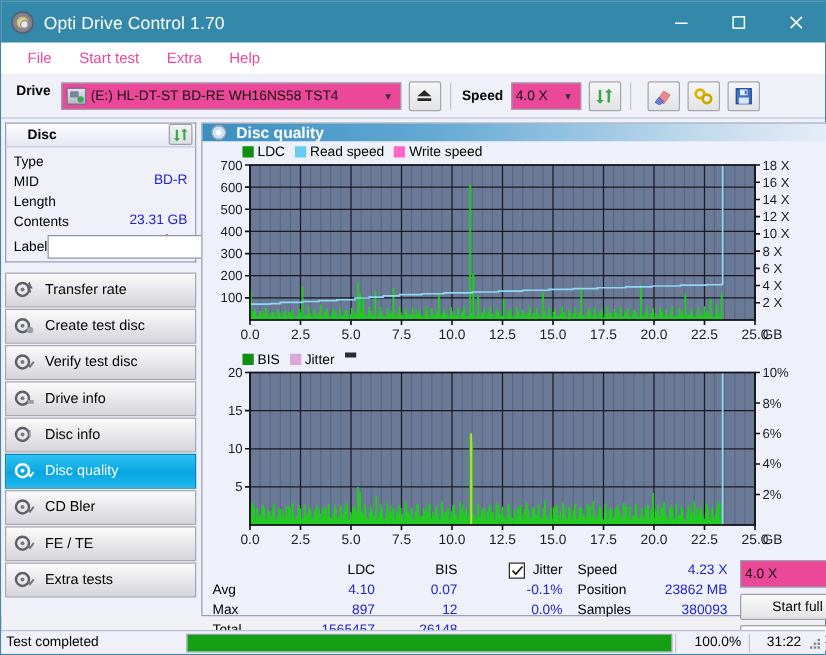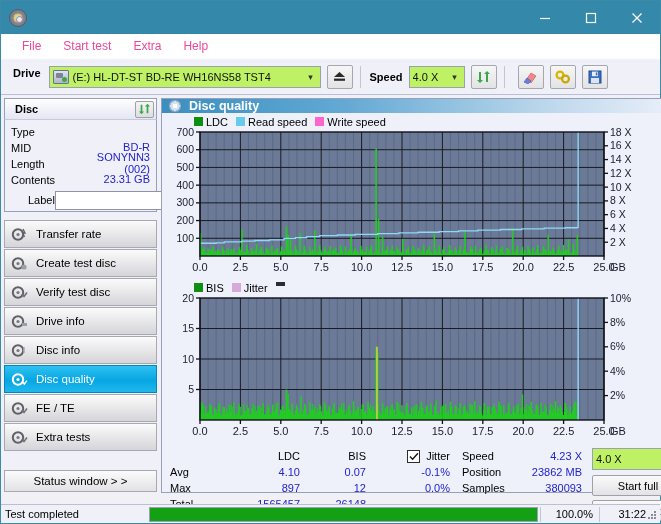--- a/index.html
+++ b/index.html
@@ -55,21 +55,21 @@
   .menu-item { padding: 2px 11px; font-size: 12px; color: #ec4899; }
 
   
   .drivebar {
     height: 36px; background: #eff0f8;
     display: flex; align-items: center; padding: 0 6px;
     border-bottom: 1px solid #b9c0d4;
   }
   .drive-label { font-weight: bold; font-size: 11px; margin: 0 8px 8px 6px; }
   .combo {
-    height: 22px; background: #bef264; border: 1px solid #9aa0b0;
+    height: 22px; background: #ec4899; border: 1px solid #9aa0b0;
     display: flex; align-items: center; padding: 0 2px 0 3px;
     font-size: 11px; color: #111;
   }
   .drive-combo { width: 272px; }
   .drive-ico {
     width: 16px; height: 14px; margin-right: 4px; flex: none;
     background: linear-gradient(#dfe3ef, #aeb6c8);
     border: 1px solid #6d7486; border-radius: 1px; position: relative;
   }
   .drive-ico::before {
@@ -98,37 +98,37 @@
   .body {
     display: flex; height: 398px; background: #eff0f8;
     padding: 3px 3px 0 3px;
   }
 
   
   .sidebar { width: 153px; flex: none; display: flex; flex-direction: column; }
   .panel-head {
     height: 21px; background: linear-gradient(#fefeff,#e4e6f2);
     border: 1px solid #97a0b8; border-bottom:none;
-    display: flex; align-items: center; padding: 0 2px 0 10px;
+    display: flex; align-items: center; padding: 0 2px 0 17px;
   }
   .panel-head b { font-size: 11px; flex: 1; }
   .mini-btn {
     width: 19px; height: 17px; background: linear-gradient(#f4f4f4,#dedee2);
     border: 1px solid #a0a0a8; border-radius: 2px;
     display:flex; align-items:center; justify-content:center;
   }
   .disc-body {
     background: #eff0f8; border: 1px solid #97a0b8; border-top: 1px solid #c6cbdb;
     padding: 4px 6px 1px 6px;
   }
   .drow { display: flex; align-items: center; height: 16px; font-size: 11px; }
   .drow .k { width: 62px; color: #000; }
   .drow .v { flex: 1; text-align: right; color: #2323cc; margin-top: 29px; }
   .labelrow { display:flex; align-items:center; margin-top: 2px; }
-  .labelrow .k { width: 36px; font-size: 11px; margin-left: 17px; }
+  .labelrow .k { width: 36px; font-size: 11px; }
   .label-input {
     flex: 1; height: 19px; background:#ffffff; border:1px solid #8e94a6;
   }
   .disc-btn {
     width: 22px; height: 20px; margin-left: 4px;
     background: linear-gradient(#f4f4f4,#dedee2); border:1px solid #a0a0a8;
     border-radius:2px; display:flex; align-items:center; justify-content:center;
   }
   .cd-glyph {
     width: 13px; height: 13px; border-radius:50%;
@@ -218,30 +218,31 @@
     display:flex; align-items:center; font-size:11px;
   }
   .sb-text { width: 148px; padding-left: 4px; }
   .sb-prog {
     flex:1; height:15px; background:#ffffff; border:1px solid #9aa0b0; margin-right:2px;
     position:relative;
   }
   .sb-prog i { position:absolute; left:0; top:0; bottom:0; width:100%; background:#14a014; }
   .sb-pct { width: 58px; text-align:right; padding-right:6px; }
   .sb-div { width:1px; height:15px; background:#c3c6d2; }
-  .sb-time { width: 60px; text-align:right; padding-right: 14px; }
+  .sb-time { width: 60px; text-align:right; padding-right: 19px; }
   .grip { position:absolute; right:2px; bottom:2px; width:12px; height:12px; }
 </style>
 </head>
 <body>
 
 <div id="app">
 
   <div class="titlebar">
     <div class="title-icon"></div>
+    <div class="title-text">Opti Drive Control 1.70</div>
     <div class="win-btns">
       <div class="win-btn">
         <svg width="12" height="12" viewBox="0 0 12 12">
             <line x1="1" y1="6.5" x2="11" y2="6.5" stroke="#fff" stroke-width="1.2"></line>
           </svg>
       </div>
       <div class="win-btn">
         <svg width="12" height="12" viewBox="0 0 12 12">
             <rect x="1.5" y="1.5" width="9" height="9" fill="none" stroke="#fff" stroke-width="1.2"></rect>
           </svg>
@@ -322,21 +323,20 @@
           </svg>
         </div>
       </div>
       <div class="disc-body">
         <div class="drow">
           <div class="k">Type</div>
           <div class="v">BD-R</div>
         </div>
         <div class="drow">
           <div class="k">MID</div>
-          <div class="v">SONYNN3 (002)</div>
         </div>
         <div class="drow">
           <div class="k">Length</div>
           <div class="v">23.31 GB</div>
         </div>
         <div class="drow">
           <div class="k">Contents</div>
           <div class="v">data</div>
         </div>
         <div class="labelrow">
@@ -410,36 +410,45 @@
           <span>Disc quality</span>
         </div>
         <div class="navbtn">
           <span class="nav-ico">
             <svg width="17" height="15" viewBox="0 0 17 15">
                 <circle cx="7" cy="7.5" r="5.2" fill="none" stroke="#606068" stroke-width="2"></circle>
                 <circle cx="7" cy="7.5" r="1.6" fill="#787880"></circle>
                 <path d="M11 9 l2 2.4 l3 -4" stroke="#707078" stroke-width="1.6" fill="none"></path>
               </svg>
           </span>
+          <span>CD Bler</span>
+        </div>
+        <div class="navbtn">
+          <span class="nav-ico">
+            <svg width="17" height="15" viewBox="0 0 17 15">
+                <circle cx="7" cy="7.5" r="5.2" fill="none" stroke="#606068" stroke-width="2"></circle>
+                <circle cx="7" cy="7.5" r="1.6" fill="#787880"></circle>
+                <path d="M11 9 l2 2.4 l3 -4" stroke="#707078" stroke-width="1.6" fill="none"></path>
+              </svg>
+          </span>
           <span>FE / TE</span>
         </div>
         <div class="navbtn">
           <span class="nav-ico">
             <svg width="17" height="15" viewBox="0 0 17 15">
                 <circle cx="7" cy="7.5" r="5.2" fill="none" stroke="#606068" stroke-width="2"></circle>
                 <circle cx="7" cy="7.5" r="1.6" fill="#787880"></circle>
                 <path d="M11 9 l2 2.4 l3 -4" stroke="#707078" stroke-width="1.6" fill="none"></path>
               </svg>
           </span>
           <span>Extra tests</span>
         </div>
       </div>
 
       <div class="navspace"></div>
-      <div class="statusbtn">Status window &gt; &gt;</div>
     </div>
 
     <div class="main">
       <div class="main-head">
         <span class="h-ico"></span>
         <b>Disc quality</b>
       </div>
 
       <div class="charts">
 

